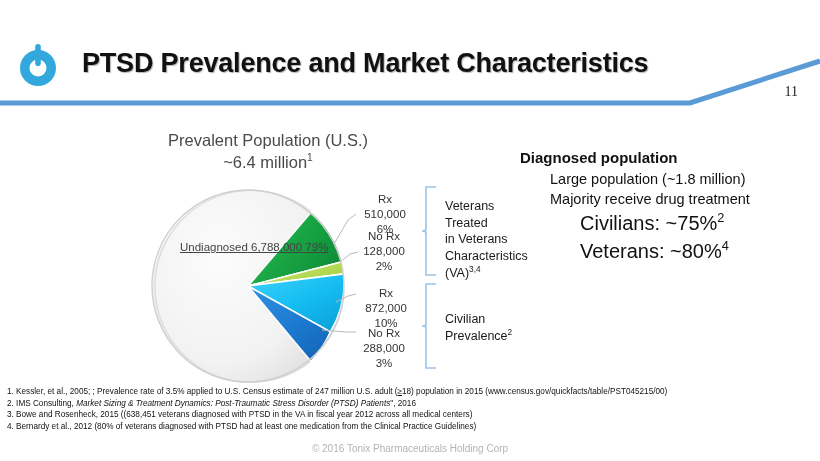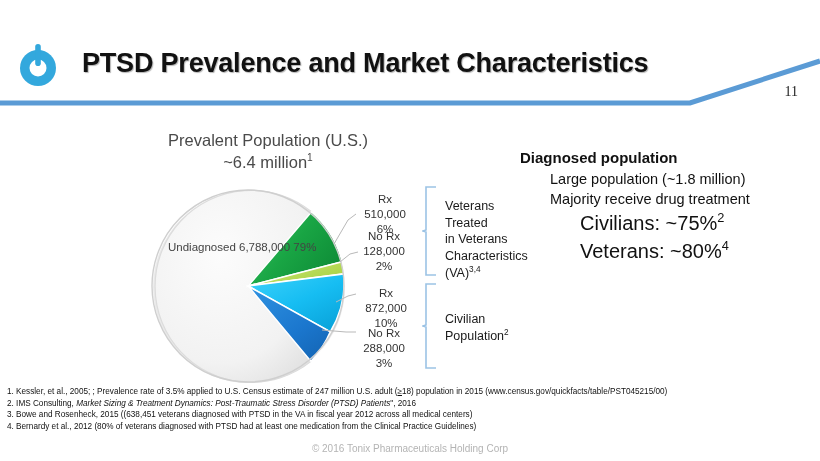--- a/index.html
+++ b/index.html
@@ -74,28 +74,29 @@
   .pie-wrap {
     position: absolute;
     left: 148px;
     top: 186px;
     width: 200px;
     height: 200px;
   }
 
   .pie-center-label {
     position: absolute;
-    left: 168px;
+    left: 180px;
     top: 240px;
     width: 120px;
     text-align: center;
     font-size: 11.5px;
     color: #444444;
     line-height: 1.35;
     white-space: nowrap;
+    text-decoration: underline;
   }
 
   
   .callout {
     position: absolute;
     font-size: 11.5px;
     color: #333333;
     line-height: 1.32;
     text-align: center;
     white-space: nowrap;
@@ -290,21 +291,21 @@
   <div class="group-label gl-vet">
     <div>Veterans</div>
     <div>Treated</div>
     <div>in Veterans</div>
     <div>Characteristics</div>
     <div><span>(VA)</span><sup>3,4</sup></div>
   </div>
 
   <div class="group-label gl-civ">
     <div>Civilian</div>
-    <div><span>Population</span><sup>2</sup></div>
+    <div><span>Prevalence</span><sup>2</sup></div>
   </div>
 
   <div class="right-block">
     <div class="rb-head">Diagnosed population</div>
     <div class="rb-l1">Large population (~1.8 million)</div>
     <div class="rb-l2">Majority receive drug treatment</div>
     <div class="rb-l3"><span>Civilians: ~75%</span><sup>2</sup></div>
     <div class="rb-l4"><span>Veterans: ~80%</span><sup>4</sup></div>
   </div>
 

